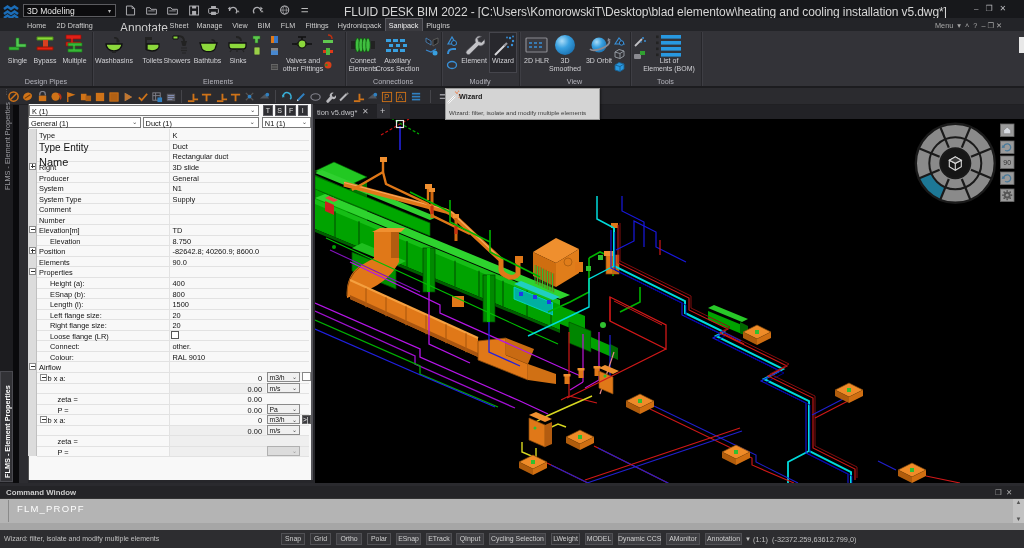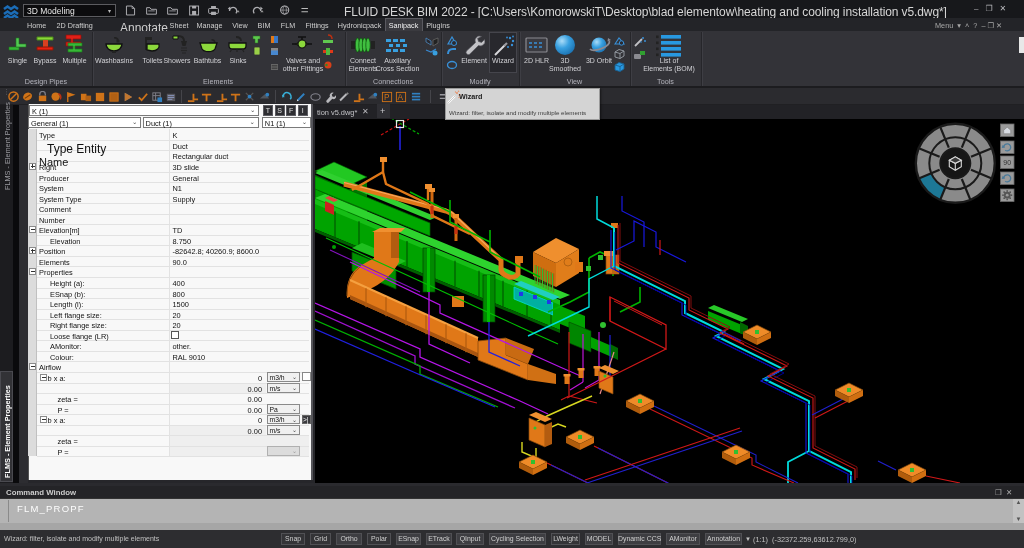--- a/index.html
+++ b/index.html
@@ -443,21 +443,21 @@
 <div class="txt" style="left:145.6px;top:119px;font-size:7.4px;color:#111">Duct (1)</div>
 <div class="txt" style="left:249.60000000000002px;top:118px;font-size:6.5px;color:#444">⌄</div>
 <div class="abs" style="left:261.8px;top:117px;width:49px;height:11px;background:#fff;border:1px solid #7a7a7a"></div>
 <div class="txt" style="left:264.8px;top:119px;font-size:7.4px;color:#111">N1 (1)</div>
 <div class="txt" style="left:301.8px;top:118px;font-size:6.5px;color:#444">⌄</div>
 <div class="abs" style="left:28px;top:129.3px;width:8.5px;height:327.05px;background:#dcdcdc;border-right:1px solid #c0c0c0"></div>
 <div class="abs" style="left:36.5px;top:139.85000000000002px;width:272.5px;height:1px;background:#e2e2e2"></div>
 <div class="txt" style="left:39px;top:131.3px;font-size:7.4px;color:#111">Type</div>
 <div class="txt" style="left:172.5px;top:131.3px;font-size:7.4px;color:#111">K</div>
 <div class="abs" style="left:36.5px;top:150.40000000000003px;width:272.5px;height:1px;background:#e2e2e2"></div>
-<div class="txt" style="left:47px;top:141.85000000000002px;font-size:12px;color:#111">Type Entity</div>
+<div class="txt" style="left:39px;top:141.85000000000002px;font-size:10px;color:#111">Type Entity</div>
 <div class="txt" style="left:172.5px;top:141.85000000000002px;font-size:7.4px;color:#111">Duct</div>
 <div class="abs" style="left:36.5px;top:160.95000000000002px;width:272.5px;height:1px;background:#e2e2e2"></div>
 <div class="txt" style="left:39px;top:156px;font-size:11px;color:#111">Name</div>
 <div class="txt" style="left:172.5px;top:152.4px;font-size:7.4px;color:#111">Rectangular duct</div>
 <div class="abs" style="left:36.5px;top:171.50000000000003px;width:272.5px;height:1px;background:#e2e2e2"></div>
 <div class="abs" style="left:29px;top:162.75000000000003px;width:7px;height:7px;background:#fff;border:1px solid #8a8a8a"></div>
     <div class="abs" style="left:30.5px;top:165.75000000000003px;width:4px;height:1px;background:#333"></div>
     <div class="abs" style="left:32px;top:164.25000000000003px;width:1px;height:4px;background:#333"></div>
 <div class="txt" style="left:39px;top:162.95000000000002px;font-size:7.4px;color:#111">Right</div>
 <div class="txt" style="left:172.5px;top:162.95000000000002px;font-size:7.4px;color:#111">3D slide</div>
@@ -507,21 +507,21 @@
 <div class="abs" style="left:36.5px;top:319.20000000000005px;width:272.5px;height:1px;background:#e2e2e2"></div>
 <div class="txt" style="left:50px;top:310.65000000000003px;font-size:7.4px;color:#111">Left flange size:</div>
 <div class="txt" style="left:172.5px;top:310.65000000000003px;font-size:7.4px;color:#111">20</div>
 <div class="abs" style="left:36.5px;top:329.75000000000006px;width:272.5px;height:1px;background:#e2e2e2"></div>
 <div class="txt" style="left:50px;top:321.20000000000005px;font-size:7.4px;color:#111">Right flange size:</div>
 <div class="txt" style="left:172.5px;top:321.20000000000005px;font-size:7.4px;color:#111">20</div>
 <div class="abs" style="left:36.5px;top:340.3px;width:272.5px;height:1px;background:#e2e2e2"></div>
 <div class="txt" style="left:50px;top:331.75px;font-size:7.4px;color:#111">Loose flange (LR)</div>
 <div class="abs" style="left:171.0px;top:331.25px;width:8px;height:8px;background:#fff;border:1px solid #555"></div>
 <div class="abs" style="left:36.5px;top:350.85px;width:272.5px;height:1px;background:#e2e2e2"></div>
-<div class="txt" style="left:50px;top:342.3px;font-size:7.4px;color:#111">AMonitor:</div>
+<div class="txt" style="left:50px;top:342.3px;font-size:7.4px;color:#111">Connect:</div>
 <div class="txt" style="left:172.5px;top:342.3px;font-size:7.4px;color:#111">other.</div>
 <div class="abs" style="left:36.5px;top:361.40000000000003px;width:272.5px;height:1px;background:#e2e2e2"></div>
 <div class="txt" style="left:50px;top:352.85px;font-size:7.4px;color:#111">Colour:</div>
 <div class="txt" style="left:172.5px;top:352.85px;font-size:7.4px;color:#111">RAL 9010</div>
 <div class="abs" style="left:36.5px;top:371.95000000000005px;width:272.5px;height:1px;background:#e2e2e2"></div>
 <div class="abs" style="left:29px;top:363.20000000000005px;width:7px;height:7px;background:#fff;border:1px solid #8a8a8a"></div>
     <div class="abs" style="left:30.5px;top:366.20000000000005px;width:4px;height:1px;background:#333"></div>
 <div class="txt" style="left:39px;top:363.40000000000003px;font-size:7.4px;color:#111">Airflow</div>
 <div class="abs" style="left:36.5px;top:382.50000000000006px;width:272.5px;height:1px;background:#e2e2e2"></div>
 <div class="abs" style="left:40px;top:373.75000000000006px;width:7px;height:7px;background:#fff;border:1px solid #8a8a8a"></div>

